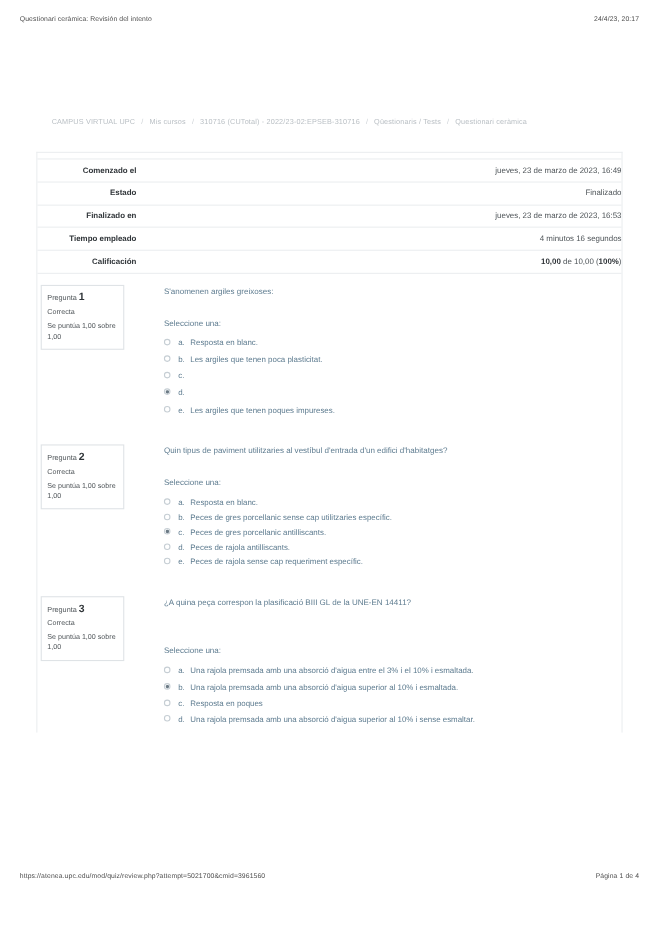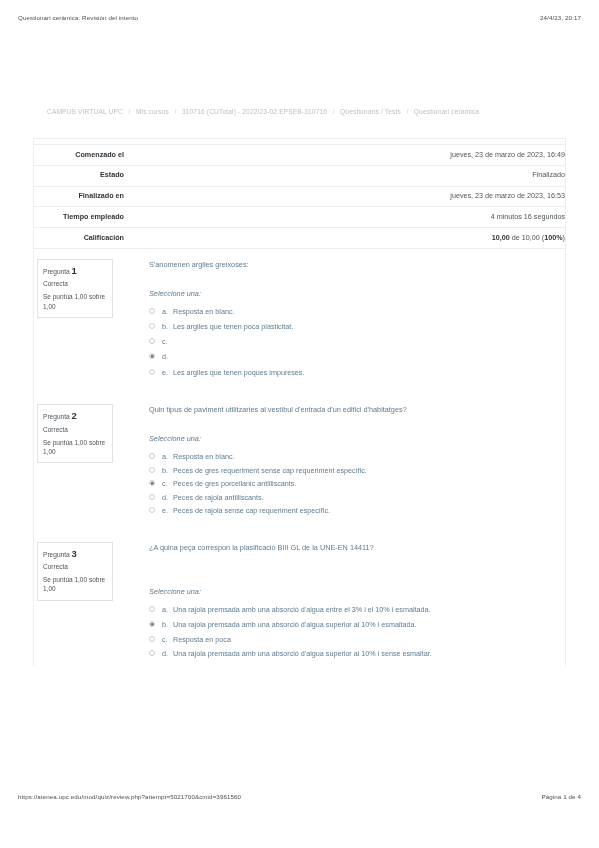--- a/index.html
+++ b/index.html
@@ -147,21 +147,20 @@
     font-size: 7.3px;
     color: #5d7b8f;
     line-height: 1.5;
     margin-bottom: 18px;
   }
   .qtext.gap-lg { margin-bottom: 34px; }
   .qprompt {
     font-size: 7.3px;
     color: #5d7b8f;
     margin-bottom: 6px;
-    font-style: italic;
   }
 
   .answers { list-style: none; margin: 0; padding: 0; }
   .answer {
     position: relative;
     display: flex;
     align-items: flex-start;
     font-size: 7.2px;
     color: #5d7b8f;
     line-height: 1.4;
@@ -307,21 +306,21 @@
       <div class="qprompt">Seleccione una:</div>
       <ul class="answers">
         <li class="answer">
           <span class="radio"></span>
           <span class="letter">a.</span>
           <span class="atext">Resposta en blanc.</span>
         </li>
         <li class="answer tight">
           <span class="radio"></span>
           <span class="letter">b.</span>
-          <span class="atext">Peces de gres requeriment sense cap requeriment específic.</span>
+          <span class="atext">Peces de gres porcellanic sense cap utilitzaries específic.</span>
         </li>
         <li class="answer tight">
           <span class="radio checked"></span>
           <span class="letter">c.</span>
           <span class="atext">Peces de gres porcellanic antilliscants.</span>
 
         </li>
         <li class="answer tight">
           <span class="radio"></span>
           <span class="letter">d.</span>
@@ -355,21 +354,21 @@
         </li>
         <li class="answer">
           <span class="radio checked"></span>
           <span class="letter">b.</span>
           <span class="atext">Una rajola premsada amb una absorció d'aigua superior al 10% i esmaltada.</span>
 
         </li>
         <li class="answer tight">
           <span class="radio"></span>
           <span class="letter">c.</span>
-          <span class="atext">Resposta en poca</span>
+          <span class="atext">Resposta en poques</span>
         </li>
         <li class="answer">
           <span class="radio"></span>
           <span class="letter">d.</span>
           <span class="atext">Una rajola premsada amb una absorció d'aigua superior al 10% i sense esmaltar.</span>
         </li>
       </ul>
     </div>
   </div>
 

